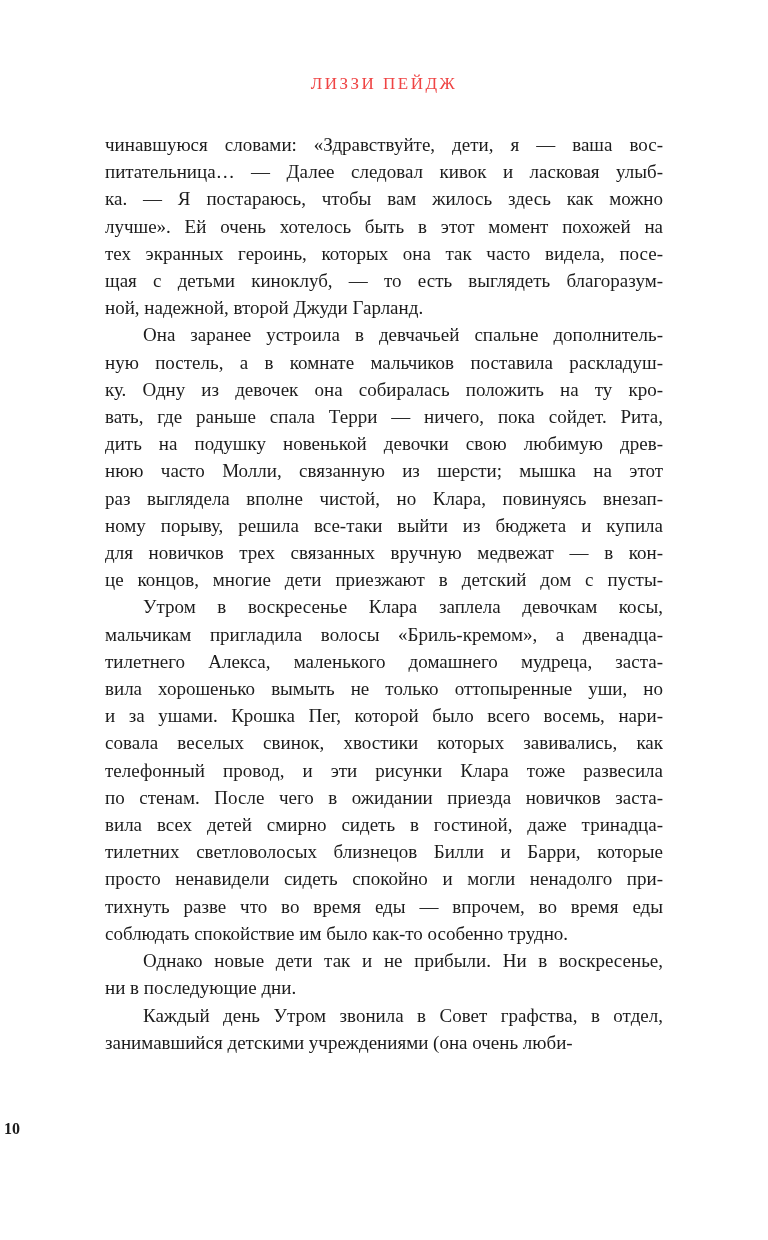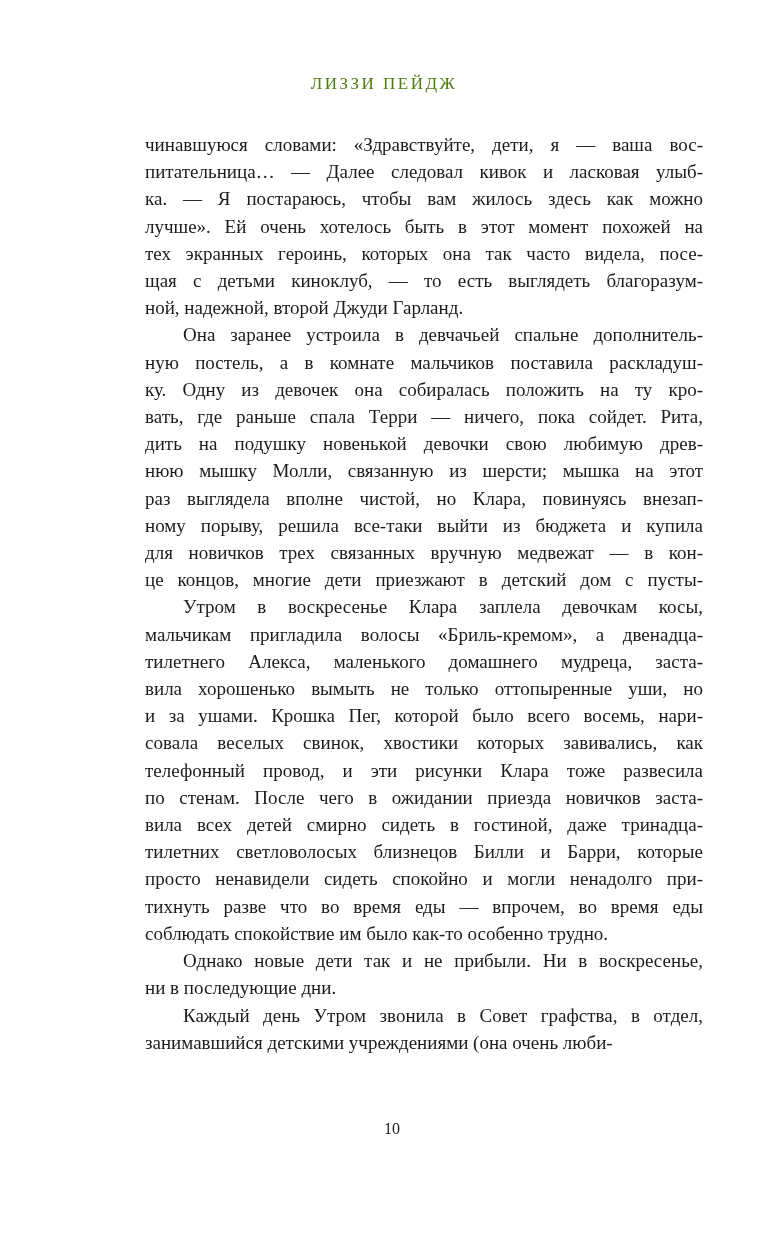--- a/index.html
+++ b/index.html
@@ -17,54 +17,54 @@
     overflow: hidden;
   }
   .running-header {
     position: absolute;
     top: 74px;
     left: 0;
     right: 0;
     text-align: center;
     font-size: 17px;
     letter-spacing: 2.5px;
-    color: #4d7c0f;
+    color: #ef4444;
   }
   .body-text {
     position: absolute;
     top: 131px;
     left: 105px;
     width: 558px;
     font-size: 19px;
     line-height: 27.2px;
-    margin-left: 40px;
   }
   .paragraph {
     margin: 0;
     padding: 0;
   }
   .line {
     text-align: justify;
     text-align-last: justify;
     white-space: normal;
   }
   .line.last {
     text-align-last: left;
   }
   .line.indent {
     text-indent: 38px;
   }
   .page-number {
     position: absolute;
     top: 1120px;
-    left: 16px;
+    left: 4px;
     right: 0;
-    text-align: center;
+    text-align: left;
     font-size: 16px;
     color: #1c1c1c;
+    font-weight: bold;
   }
 </style>
 </head>
 <body>
 
 <div class="page">
   <div class="running-header">ЛИЗЗИ ПЕЙДЖ</div>
 
   <div class="body-text" id="body-text">
       <div class="paragraph">
@@ -75,21 +75,21 @@
         <div class="line">тех экранных героинь, которых она так часто видела, посе-</div>
         <div class="line">щая с детьми киноклуб, — то есть выглядеть благоразум-</div>
         <div class="line last">ной, надежной, второй Джуди Гарланд.</div>
       </div>
       <div class="paragraph">
         <div class="line indent">Она заранее устроила в девчачьей спальне дополнитель-</div>
         <div class="line">ную постель, а в комнате мальчиков поставила раскладуш-</div>
         <div class="line">ку. Одну из девочек она собиралась положить на ту кро-</div>
         <div class="line">вать, где раньше спала Терри — ничего, пока сойдет. Рита,</div>
         <div class="line">дить на подушку новенькой девочки свою любимую древ-</div>
-        <div class="line">нюю мышку Молли, связанную из шерсти; мышка на этот</div>
+        <div class="line">нюю часто Молли, связанную из шерсти; мышка на этот</div>
         <div class="line">раз выглядела вполне чистой, но Клара, повинуясь внезап-</div>
         <div class="line">ному порыву, решила все-таки выйти из бюджета и купила</div>
         <div class="line">для новичков трех связанных вручную медвежат — в кон-</div>
         <div class="line">це концов, многие дети приезжают в детский дом с пусты-</div>
       </div>
       <div class="paragraph">
         <div class="line indent">Утром в воскресенье Клара заплела девочкам косы,</div>
         <div class="line">мальчикам пригладила волосы «Бриль-кремом», а двенадца-</div>
         <div class="line">тилетнего Алекса, маленького домашнего мудреца, заста-</div>
         <div class="line">вила хорошенько вымыть не только оттопыренные уши, но</div>

